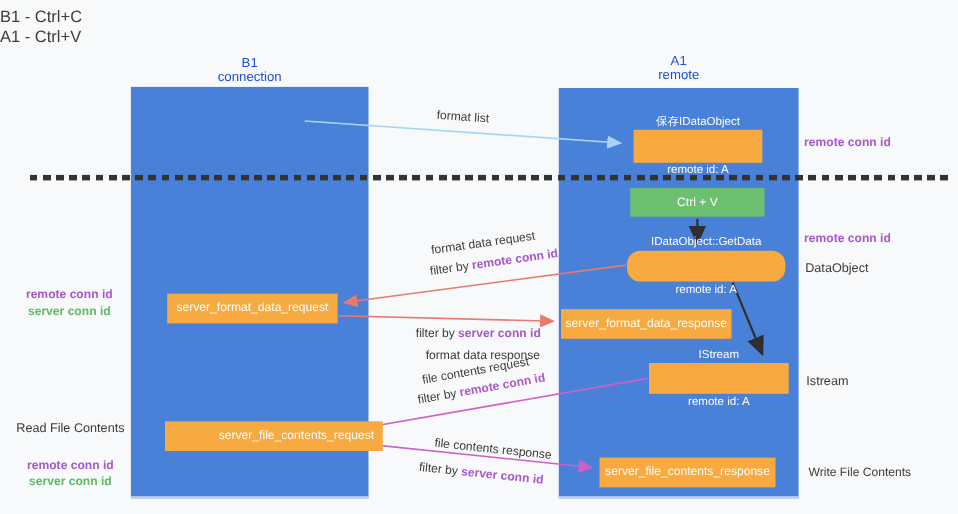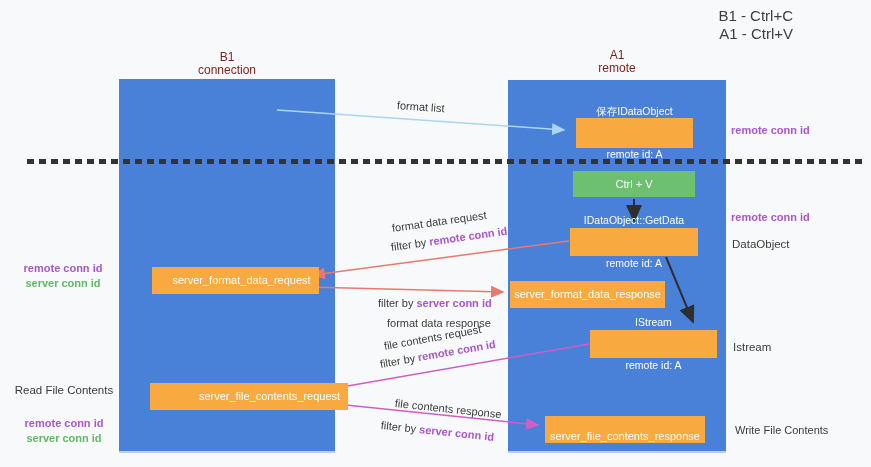--- a/index.html
+++ b/index.html
@@ -1,22 +1,22 @@
 <!DOCTYPE html>
 <html><head>
 <meta charset="utf-8">
 <style>
   html,body{margin:0;padding:0;}
   body{background:#e8e8e8;font-family:"Liberation Sans", sans-serif;}
   .canvas{position:relative;width:871px;height:467px;background:#f8f9fa;overflow:hidden;margin:0 auto;}
 
-  .title{position:absolute;left:0;top:7px;width:793px;text-align:right;
+  .title{position:absolute;left:0;top:7px;width:793px;text-align:left;
          font-size:15px;line-height:18px;color:#3d3d3d;}
 
-  .lane-header{position:absolute;text-align:center;font-size:12px;line-height:13px;color:#7f1d1d;}
+  .lane-header{position:absolute;text-align:center;font-size:12px;line-height:13px;color:#1d4ed8;}
   .lane-header.b1{left:119px;top:51px;width:216px;}
   .lane-header.a1{left:508px;top:49px;width:218px;}
 
   .lane{position:absolute;background:#4a81d8;border-bottom:2px solid #b9cdf0;}
   .lane.b1{left:119px;top:79px;width:216px;height:372px;}
   .lane.a1{left:508px;top:80px;width:218px;height:371px;}
 
   .arrow-layer{position:absolute;left:0;top:0;width:871px;height:467px;pointer-events:none;}
 
   .divider{position:absolute;left:27px;top:159px;width:835px;height:5px;
@@ -24,26 +24,26 @@
 
   .node{position:absolute;color:#ffffff;text-align:center;font-size:11px;
         display:flex;flex-direction:column;justify-content:center;line-height:13px;}
   .node.green{background:#6ec071;}
   .node.orange{background:#f8a93f;gap:30px;}
   .node.two-line{font-size:10.5px;line-height:13px;}
 
   .n-ctrlc{left:157px;top:96px;width:118px;height:28px;}
   .n-save{left:576px;top:118px;width:117px;height:30px;}
   .n-ctrlv{left:573px;top:171px;width:122px;height:26px;}
-  .n-getdata{left:570px;top:228px;width:128px;height:28px;}
-  .n-fmtreq{left:152px;top:267px;width:155px;height:27px;padding-left:12px;}
+  .n-getdata{left:570px;top:228px;width:144px;height:28px;border-radius:12px;}
+  .n-fmtreq{left:152px;top:267px;width:155px;height:27px;}
   .n-fmtresp{left:510px;top:281px;width:155px;height:27px;}
   .n-istream{left:590px;top:330px;width:127px;height:28px;}
   .n-filereq{left:150px;top:383px;width:157px;height:27px;padding-left:41px;}
-  .n-fileresp{left:545px;top:416px;width:160px;height:27px;justify-content:flex-end;}
+  .n-fileresp{left:545px;top:416px;width:160px;height:27px;}
 
   .lbl{position:absolute;font-size:11px;color:#3b3b3b;white-space:nowrap;transform-origin:left center;}
   .purple{color:#a957cb;font-weight:bold;}
   .greentx{color:#61b865;font-weight:bold;}
   .blacktx{color:#3b3b3b;}
   .filter-prefix{margin-right:3px;}
 
   .lbl-format-list{left:397px;top:99px;transform:rotate(4deg);}
   .lbl-fdr{left:392px;top:222px;transform:rotate(-8deg);}
   .lbl-fdr-filter{left:391px;top:241px;transform:rotate(-8deg);}

